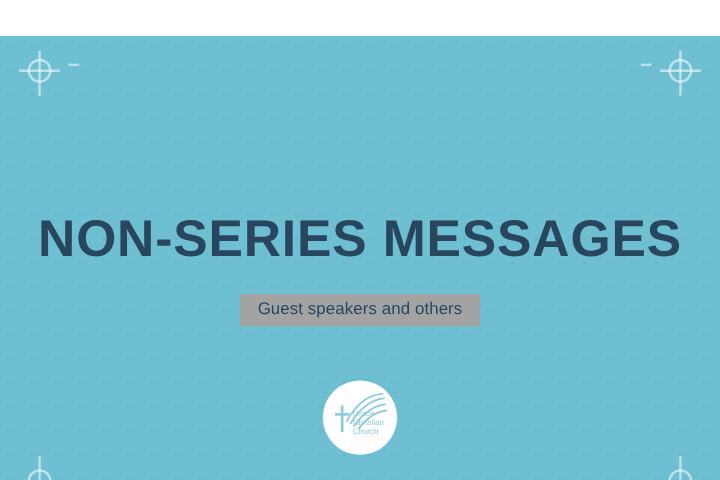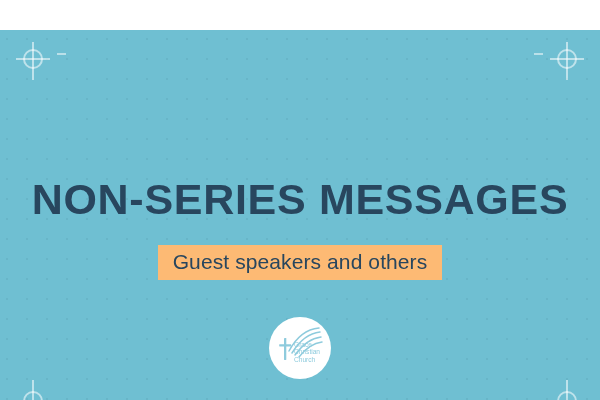--- a/index.html
+++ b/index.html
@@ -83,24 +83,24 @@
 
   .subtitle-wrap {
     position: absolute;
     top: 215px;
     left: 0;
     right: 0;
     display: flex;
     justify-content: center;
   }
   .subtitle-box {
-    background: #fdba74;
+    background: #a3a3a3;
     padding: 5px 15px 6px 15px;
     font-family: "Liberation Sans", sans-serif;
-    font-size: 21px;
+    font-size: 14px;
     font-weight: normal;
     color: #28465E;
     line-height: 1.12;
     letter-spacing: 0.1px;
     white-space: nowrap;
   }
 
   
   .logo-badge {
     position: absolute;

